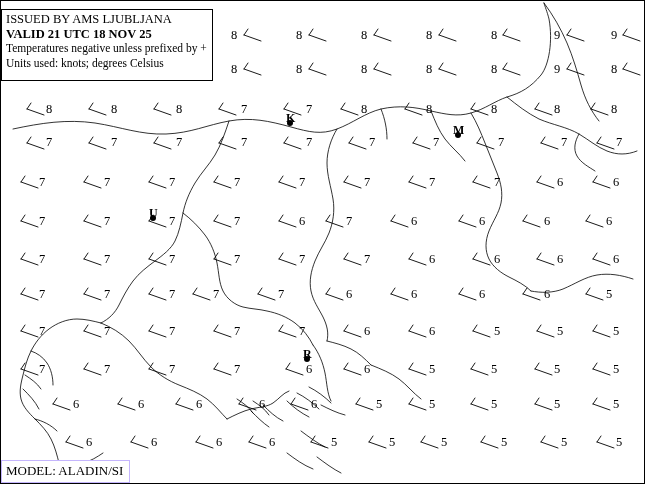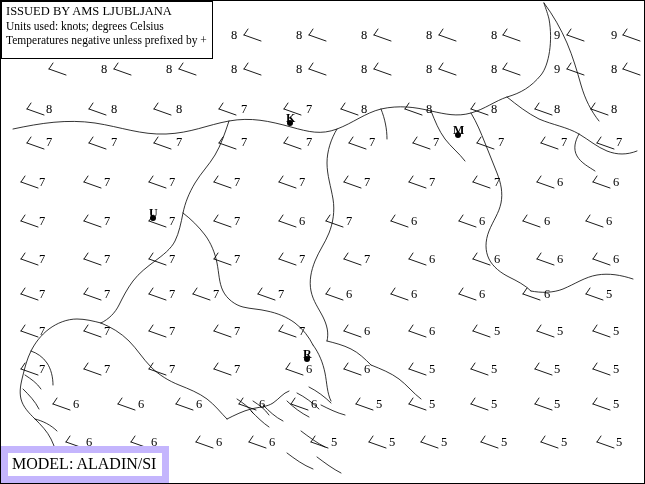--- a/index.html
+++ b/index.html
@@ -16,41 +16,41 @@
     box-sizing:border-box;
     background:#ffffff;
   }
   svg.layer {
     position:absolute; left:0; top:0;
     width:645px; height:484px;
     pointer-events:none;
   }
   .legend {
     position:absolute;
-    left:0; top:0;
+    left:0; top:8px;
     background:#ffffff;
     border:1px solid #000;
     padding:2px 5px 10px 4px;
     font-family:"Liberation Serif", serif;
     font-size:12.5px;
     line-height:14.5px;
     color:#000;
     z-index:10;
   }
   .legend div { white-space:nowrap; }
   .legend .b { font-weight:bold; }
   .legend .small { font-size:11.5px; }
   .model {
     position:absolute;
     left:0; bottom:0;
     background:#ffffff;
-    border:7px solid #c4b5fd;
+    border:1px solid #c4b5fd;
     padding:2px 6px 3px 4px;
     font-family:"Liberation Serif", serif;
-    font-size:16px;
+    font-size:13px;
     color:#000;
     z-index:10;
   }
   .city-label {
     position:absolute;
     font-family:"Liberation Serif", serif;
     font-size:12px;
     font-weight:bold;
     color:#000;
     z-index:6;
@@ -746,21 +746,22 @@
 
   <div id="cities">
       <div class="city-label" style="left: 285px; top: 110px;">K</div>
       <div class="city-label" style="left: 452px; top: 122px;">M</div>
       <div class="city-label" style="left: 148px; top: 205px;">U</div>
       <div class="city-label" style="left: 302px; top: 346px;">R</div>
     </div>
 
   <div class="legend">
     <div>ISSUED BY AMS LJUBLJANA</div>
+    <div class="b">VALID 21 UTC 18 NOV 25</div>
+    <div class="small">Temperatures negative unless prefixed by +</div>
     <div class="small">Units used: knots; degrees Celsius</div>
-    <div class="small">Temperatures negative unless prefixed by +</div>
   </div>
 
   <div class="model">
     <span>MODEL: ALADIN/SI</span>
   </div>
 
 </div>
 
 </body></html>

